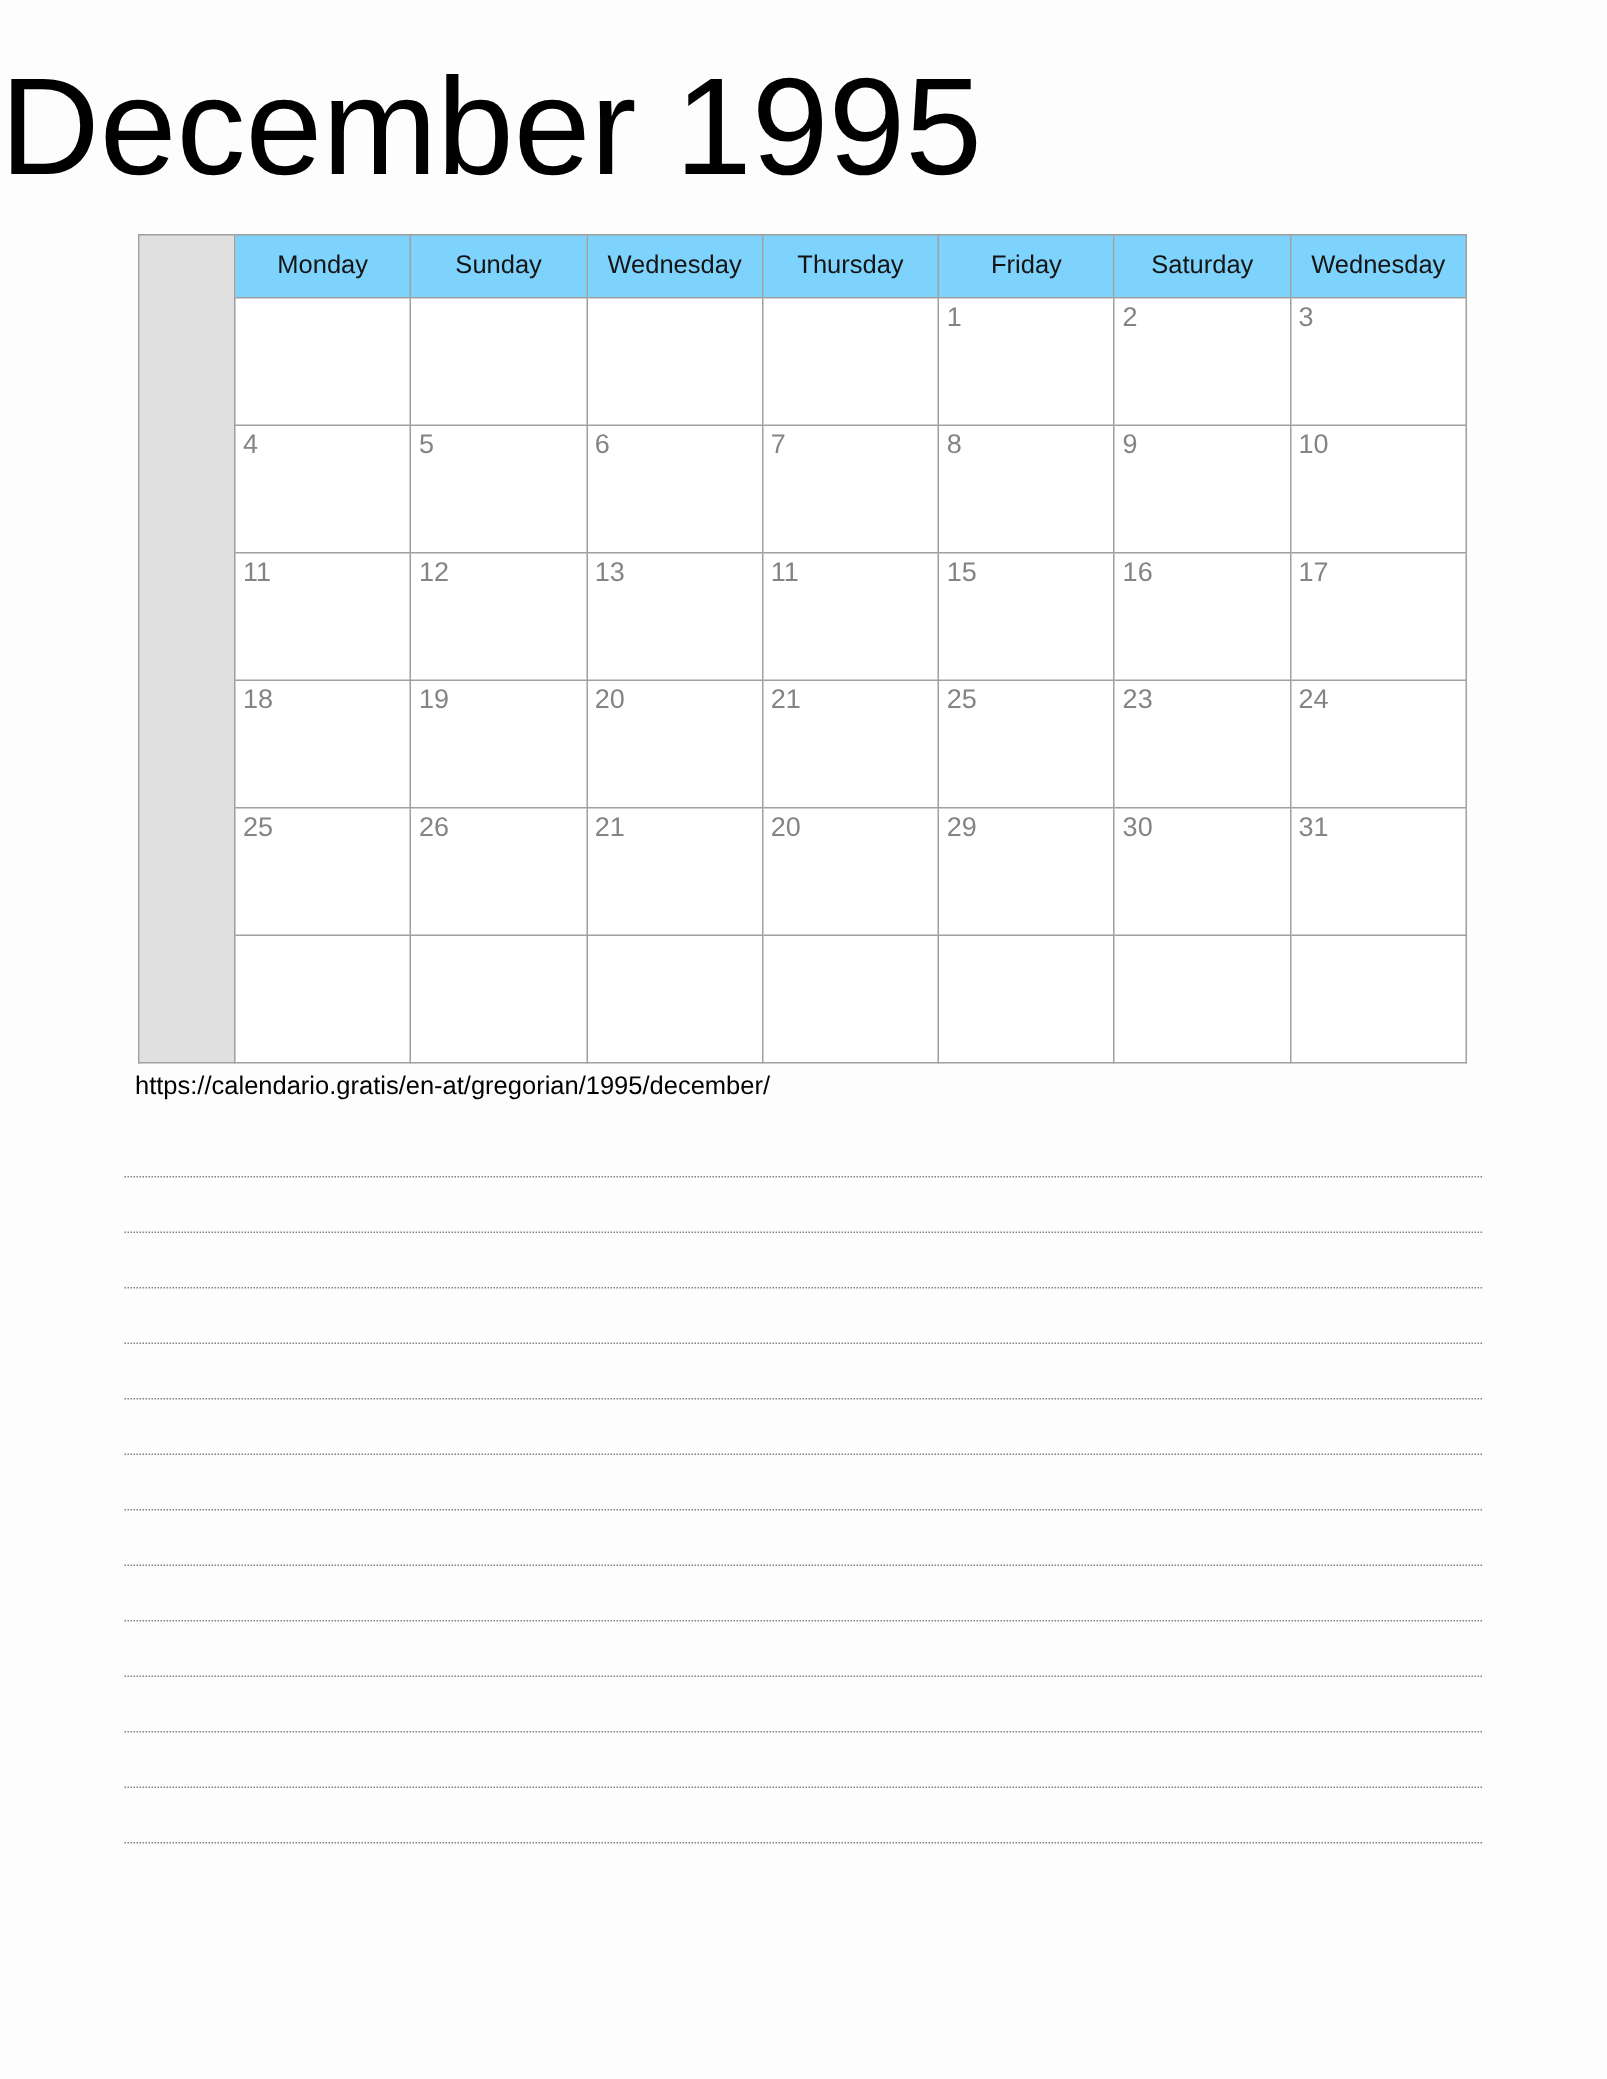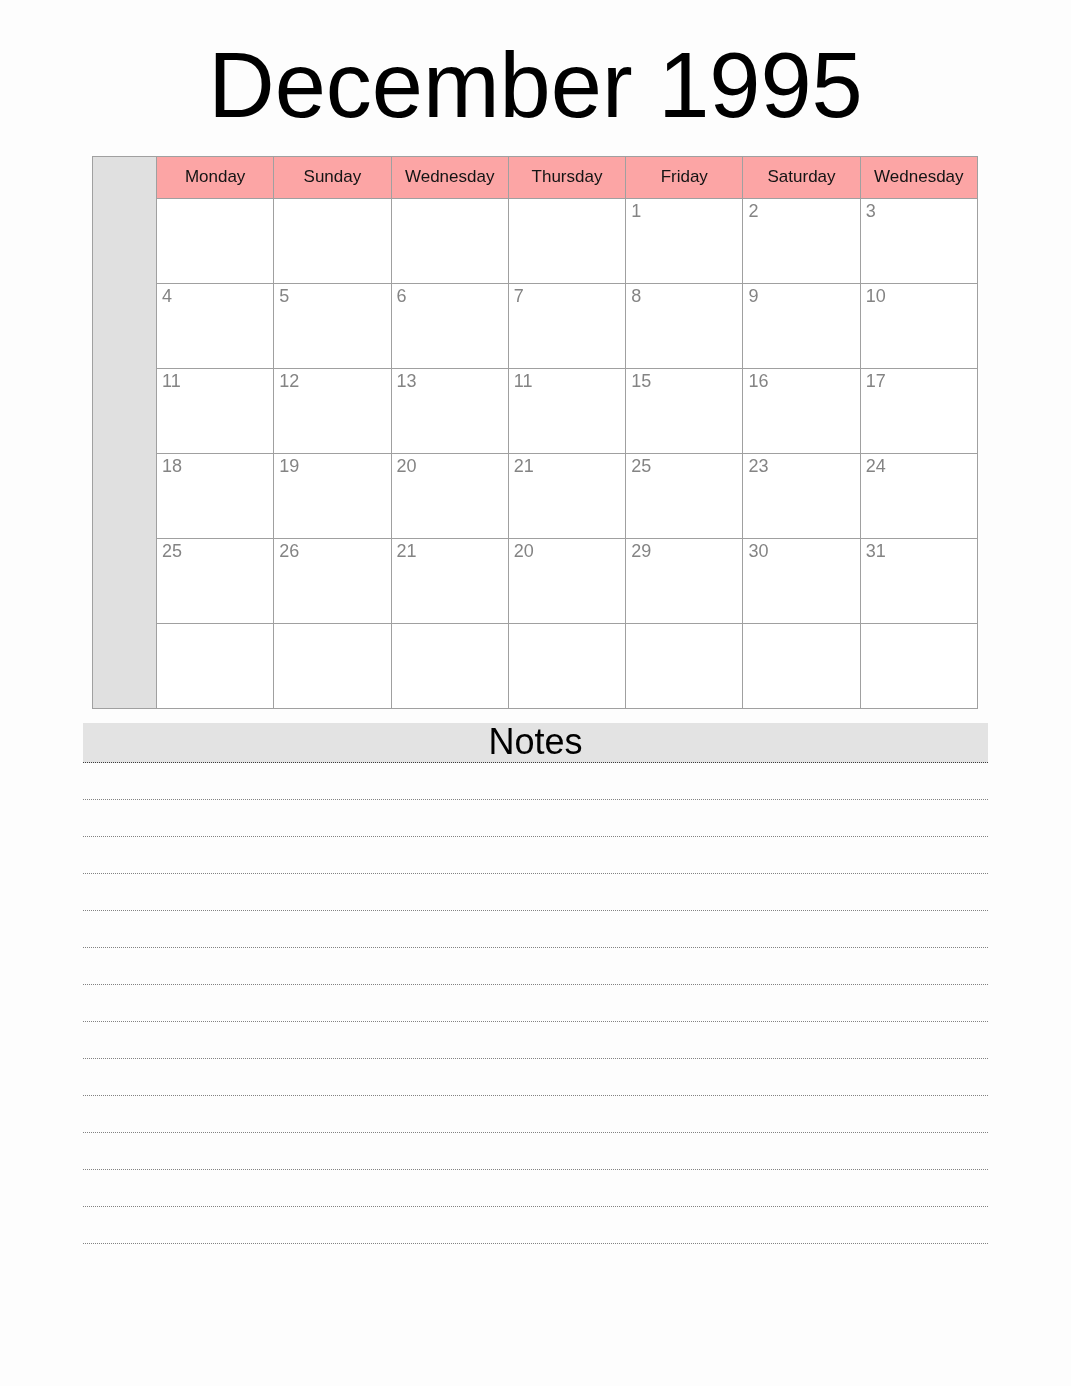--- a/index.html
+++ b/index.html
@@ -15,41 +15,41 @@
     background: #fdfdfd;
     overflow: hidden;
   }
   
   .title {
     margin: 0;
     padding-top: 33px;
     font-size: 92px;
     font-weight: 400;
     color: #000;
-    text-align: center;
+    text-align: left;
     line-height: 1.15;
     white-space: nowrap;
   }
   
   .calendar {
     border-collapse: collapse;
     table-layout: fixed;
     margin: 17px 0 0 92px;
     width: 886px;
   }
   .calendar col.spacer-col { width: 64px; }
   .calendar th, .calendar td {
     border: 1px solid #a0a0a0;
     padding: 0;
   }
   .calendar .spacer-cell {
     background: #e0e0e0;
   }
   .calendar th.weekday {
-    background: #fca5a5;
+    background: #7dd3fc;
     height: 41px;
     font-size: 17px;
     font-weight: 400;
     color: #141414;
     text-align: center;
     vertical-align: middle;
   }
   .calendar td.day-cell {
     background: #ffffff;
     height: 84px;
@@ -253,25 +253,23 @@
         <td class="day-cell">
             <span class="day-number"></span>
           </td>
         <td class="day-cell">
             <span class="day-number"></span>
           </td>
       </tr>
     </tbody>
   </table>
 
+  <div class="source-url">https://calendario.gratis/en-at/gregorian/1995/december/</div>
 
   <div class="notes">
-    <div class="notes-header">
-      <span>Notes</span>
-    </div>
     <div>
         <div class="notes-line"></div>
         <div class="notes-line"></div>
         <div class="notes-line"></div>
         <div class="notes-line"></div>
         <div class="notes-line"></div>
         <div class="notes-line"></div>
         <div class="notes-line"></div>
         <div class="notes-line"></div>
         <div class="notes-line"></div>

